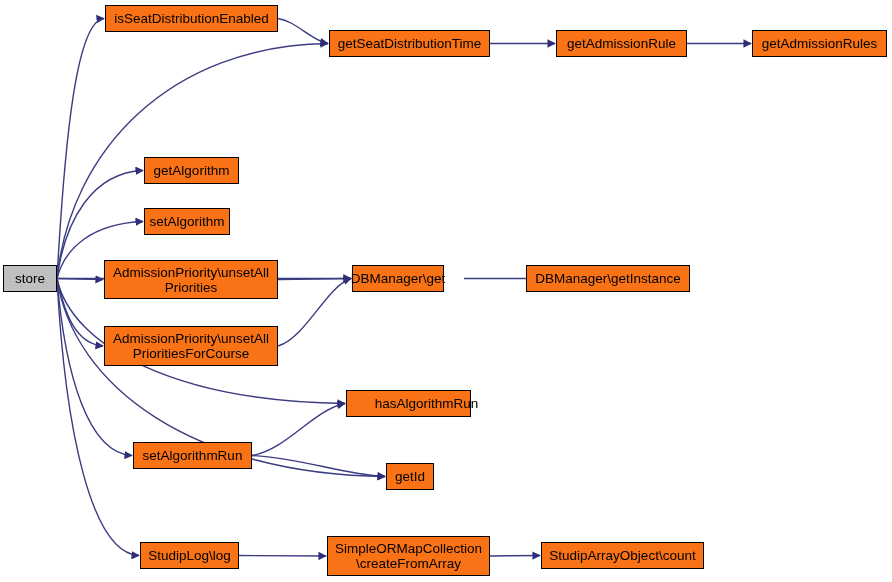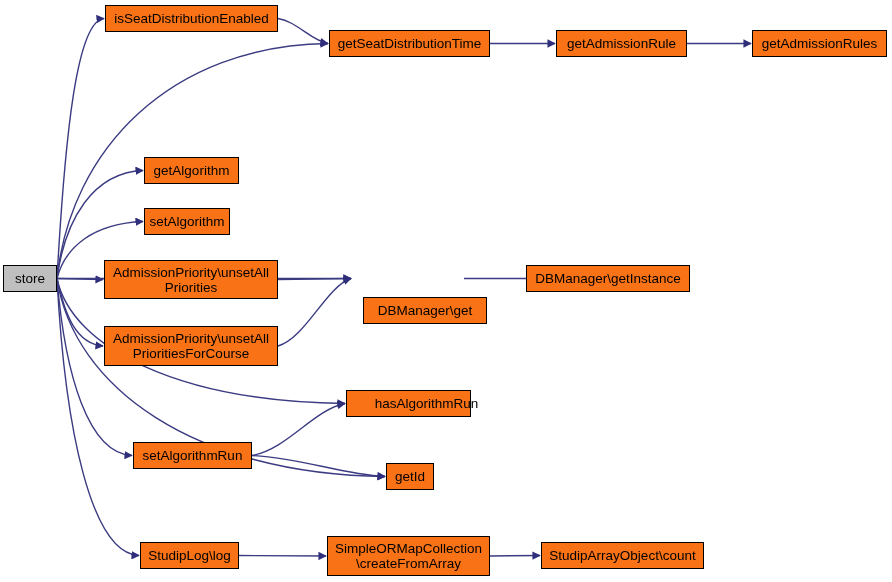--- a/index.html
+++ b/index.html
@@ -88,21 +88,21 @@
       <div class="gnode" style="left: 105px; top: 5px; width: 173px; height: 27px;"><span class="lbl">isSeatDistributionEnabled</span></div>
       <div class="gnode" style="left: 329px; top: 30px; width: 161px; height: 27px;"><span class="lbl">getSeatDistributionTime</span></div>
       <div class="gnode" style="left: 556px; top: 30px; width: 131px; height: 27px;"><span class="lbl">getAdmissionRule</span></div>
       <div class="gnode" style="left: 752px; top: 30px; width: 135px; height: 27px;"><span class="lbl">getAdmissionRules</span></div>
       <div class="gnode" style="left: 144px; top: 157px; width: 95px; height: 27px;"><span class="lbl">getAlgorithm</span></div>
       <div class="gnode" style="left: 144px; top: 208px; width: 86px; height: 27px;"><span class="lbl">setAlgorithm</span></div>
       <div class="gnode" style="left: 104px; top: 260px; width: 174px; height: 39px;"><span class="lbl">AdmissionPriority\unsetAll
 Priorities</span></div>
       <div class="gnode" style="left: 104px; top: 326px; width: 174px; height: 40px;"><span class="lbl">AdmissionPriority\unsetAll
 PrioritiesForCourse</span></div>
-      <div class="gnode" style="left: 363px; top: 265px; width: 124px; height: 27px; margin-top: 32px;"><span class="lbl">DBManager\get</span></div>
+      <div class="gnode" style="left: 352px; top: 265px; width: 92px; height: 27px;"><span class="lbl">DBManager\get</span></div>
       <div class="gnode" style="left: 526px; top: 265px; width: 164px; height: 27px;"><span class="lbl">DBManager\getInstance</span></div>
       <div class="gnode" style="left: 346px; top: 390px; width: 125px; height: 27px; padding-left: 36px;"><span class="lbl">hasAlgorithmRun</span></div>
       <div class="gnode" style="left: 133px; top: 442px; width: 119px; height: 27px; text-align: center;"><span class="lbl">setAlgorithmRun</span></div>
       <div class="gnode" style="left: 386px; top: 463px; width: 48px; height: 27px;"><span class="lbl">getId</span></div>
       <div class="gnode" style="left: 140px; top: 542px; width: 99px; height: 27px;"><span class="lbl">StudipLog\log</span></div>
       <div class="gnode" style="left: 327px; top: 536px; width: 163px; height: 40px;"><span class="lbl">SimpleORMapCollection
 \createFromArray</span></div>
       <div class="gnode" style="left: 541px; top: 542px; width: 163px; height: 27px;"><span class="lbl">StudipArrayObject\count</span></div>
     </div>
 </div>

